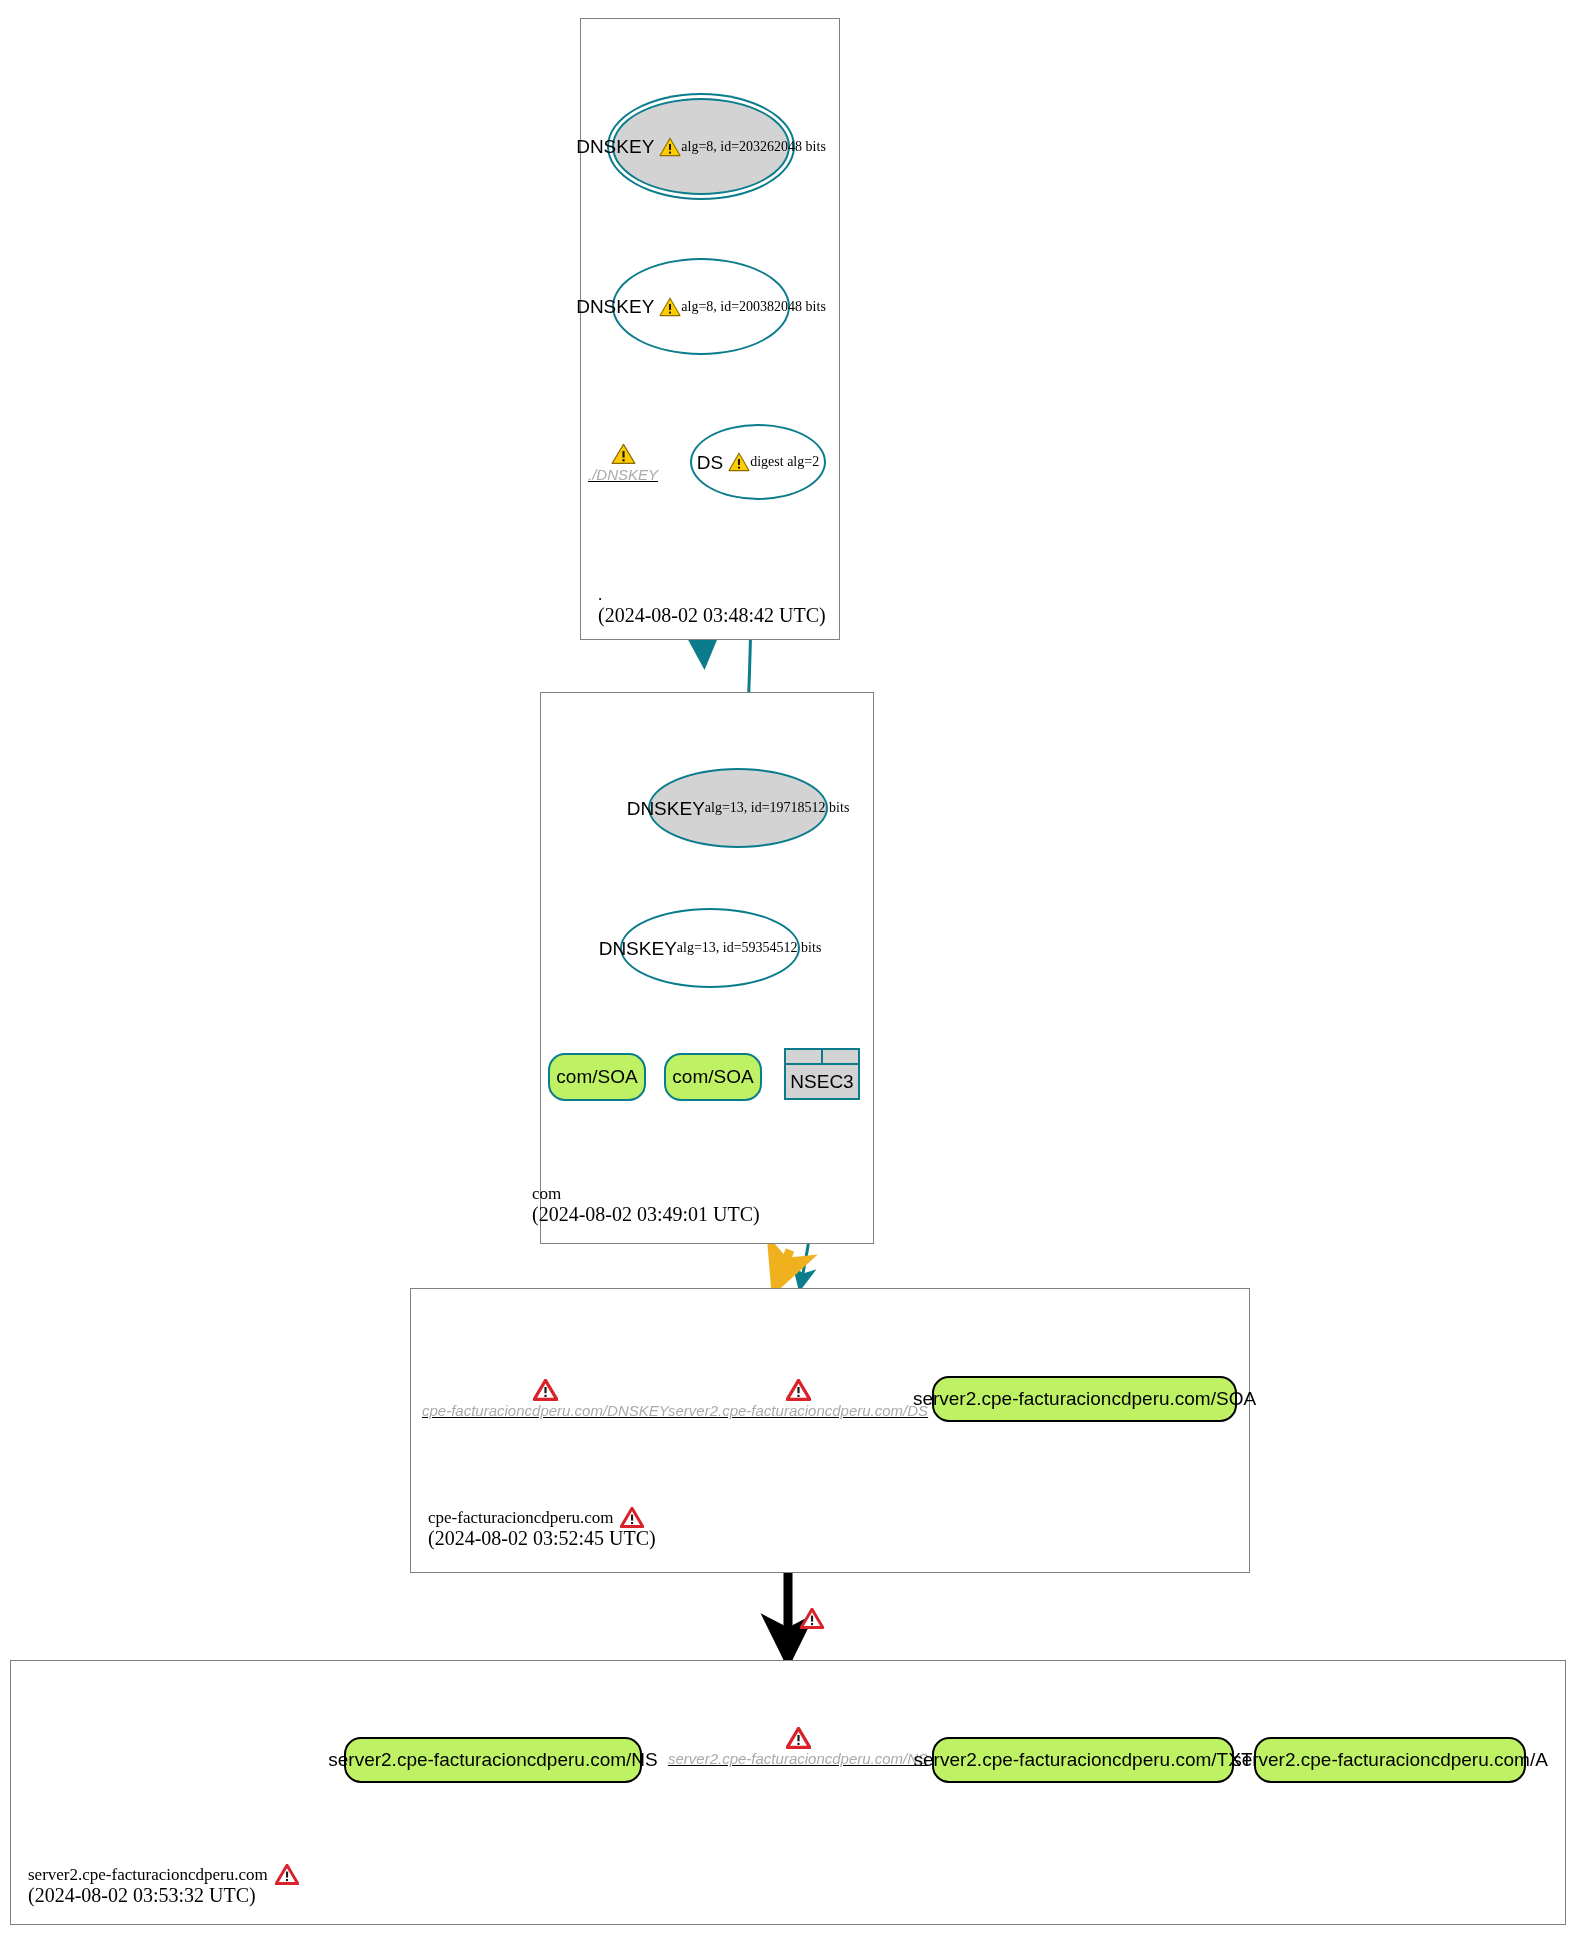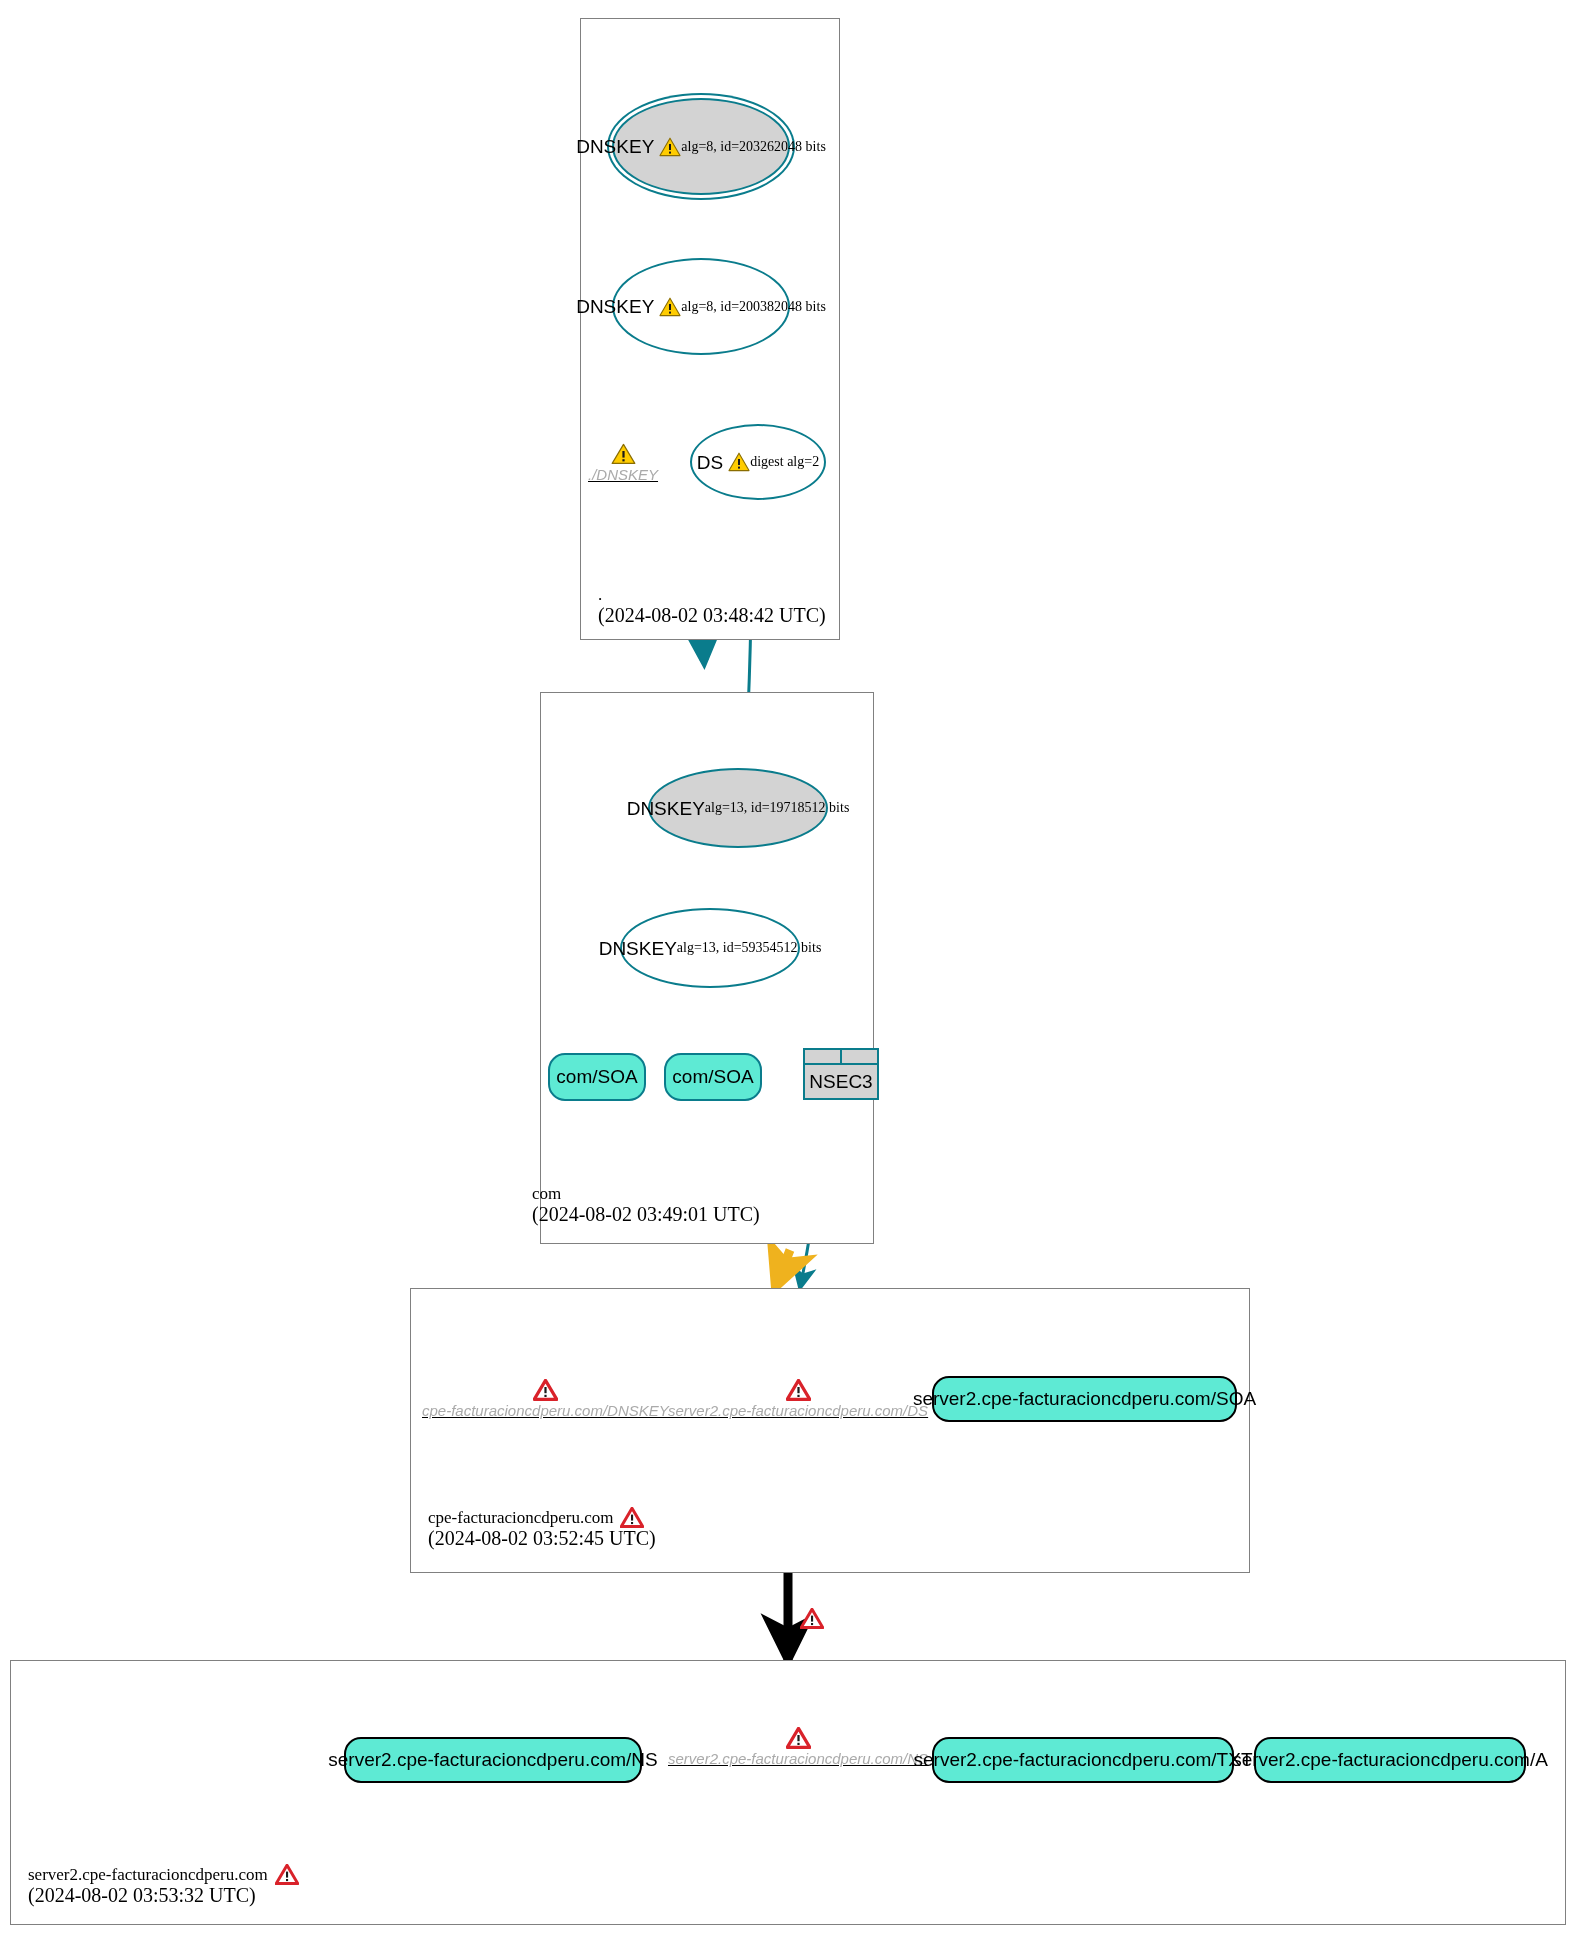--- a/index.html
+++ b/index.html
@@ -85,21 +85,21 @@
   }
   
   .rr-node {
     position: absolute;
     display: flex;
     align-items: center;
     justify-content: center;
     box-sizing: border-box;
     border: 2px solid #0a7c8c;
     border-radius: 17px;
-    background: #5eead4;
+    background: #bef264;
     font-family: "Liberation Sans", sans-serif;
     font-size: 19px;
     color: #000000;
     white-space: nowrap;
     padding: 0 14px;
   }
   .rr-node.black { border-color: #000000; border-width: 2.5px; }
   
   .nsec3-node {
     position: absolute;
@@ -291,21 +291,21 @@
   </div>
 
   <div class="rr-node" style="left:548px; top:1053px; width:98px; height:48px;">
     <span>com/SOA</span>
   </div>
 
   <div class="rr-node" style="left:664px; top:1053px; width:98px; height:48px;">
     <span>com/SOA</span>
   </div>
 
-  <div class="nsec3-node" style="left:784px; top:1048px; width:76px; height:52px;margin-left:19px;">
+  <div class="nsec3-node" style="left:784px; top:1048px; width:76px; height:52px;">
     <div class="nsec3-head">
       <div class="nsec3-cell"></div>
       <div class="nsec3-cell"></div>
     </div>
     <div class="nsec3-body">NSEC3</div>
   </div>
 
   <div class="zone-box" style="left:410px; top:1288px; width:840px; height:285px;"></div>
   <div class="zone-label" style="left:428px; top:1507px;">
     <div class="zone-name">

